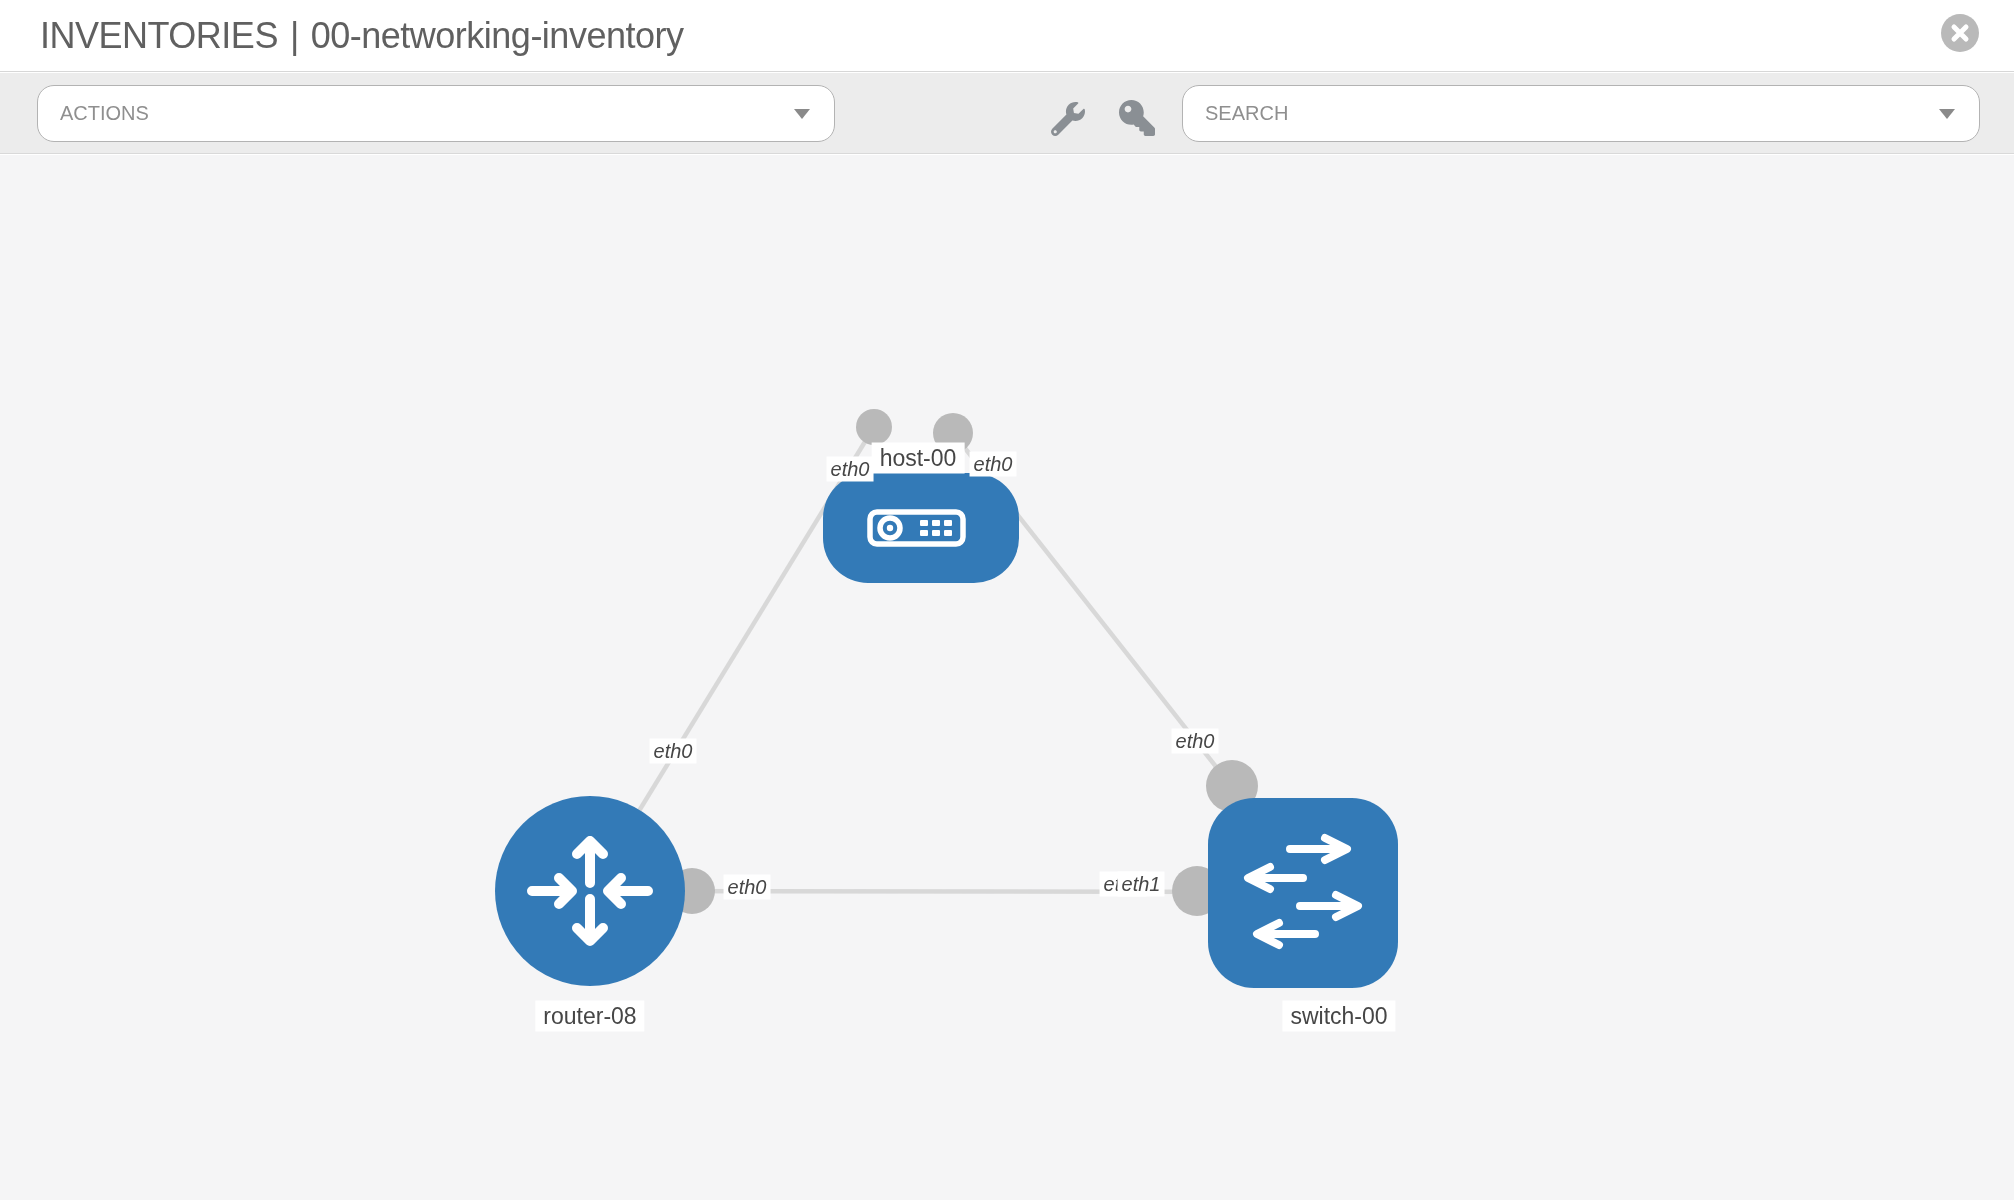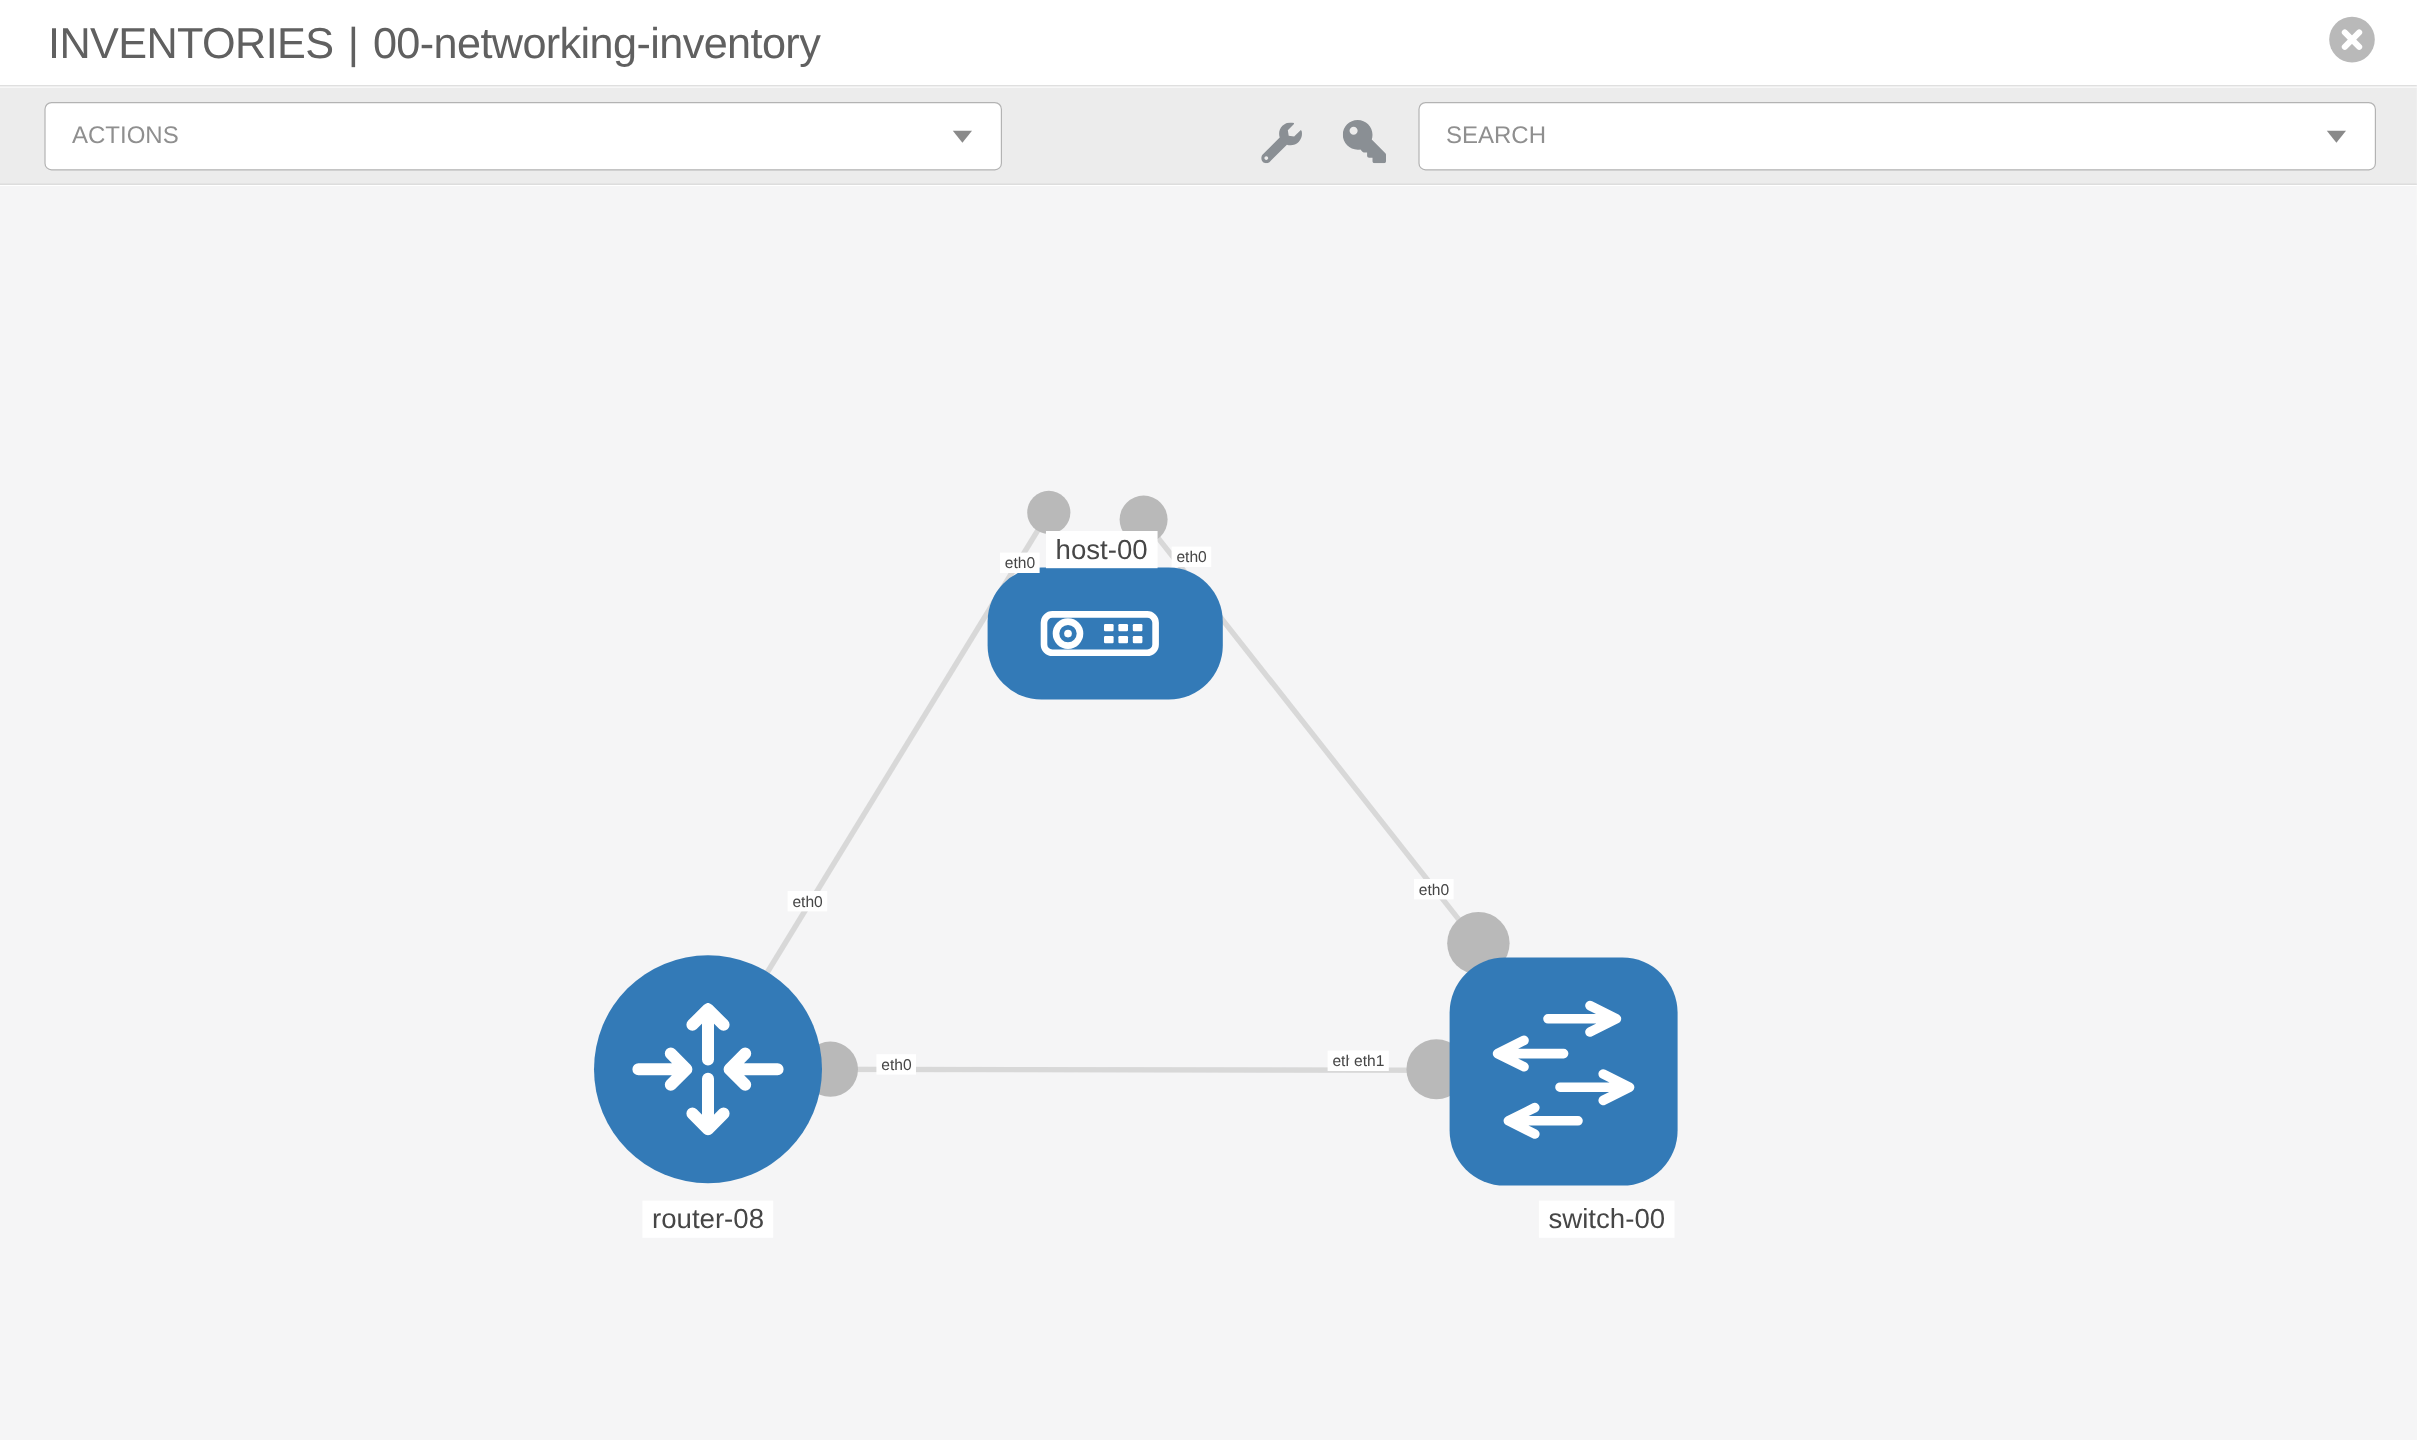--- a/index.html
+++ b/index.html
@@ -28,21 +28,21 @@
     display:flex; align-items:center; justify-content:center;
   }
 
   
   .toolbar {
     position:absolute; left:0; top:73px; width:2014px; height:81px;
     background:#ececec; border-bottom:1px solid #d9d9d9;
   }
   .select-box {
     position:absolute; top:12px; height:57px;
-    background:#ffffff; border:1px solid #b3b3b3; border-radius:6px;
+    background:#ffffff; border:1px solid #b3b3b3; border-radius:17px;
     display:flex; align-items:center; justify-content:space-between;
     padding:0 24px 0 22px;
     font-size:20px; color:#8f8f8f; cursor:pointer;
   }
   .select-box.actions { left:37px;  width:798px; }
   .select-box.search  { left:1182px; width:798px;gap:22px; }
   .caret {
     width:0; height:0;
     border-left:8px solid transparent; border-right:8px solid transparent;
     border-top:10px solid #8a8a8a;
@@ -57,21 +57,21 @@
     background:#f5f5f6;
   }
   #topo { position:absolute; left:0; top:0; }
 
   .node-label, .port-label {
     position:absolute; transform:translate(-50%,-50%);
     background:#ffffff; color:#464646; white-space:nowrap;
     text-align:center;
   }
   .node-label { font-size:23px; padding:2px 8px; }
-  .port-label { font-size:13px; padding:1px 4px; }
+  .port-label { font-size:20px; padding:1px 4px;font-style:italic; }
 
   
   .zoom-panel {
     position:absolute; left:1622px; top:926px; width:392px; height:119px;
     background:#ffffff; border:2px solid #b5b5b5; border-right:none; border-bottom:none;
     border-top-left-radius:5px;
   }
   .zoom-level {
     position:absolute; left:65px; top:10px; width:268px;
     text-align:center; font-size:20px; color:#1b1b1b;

